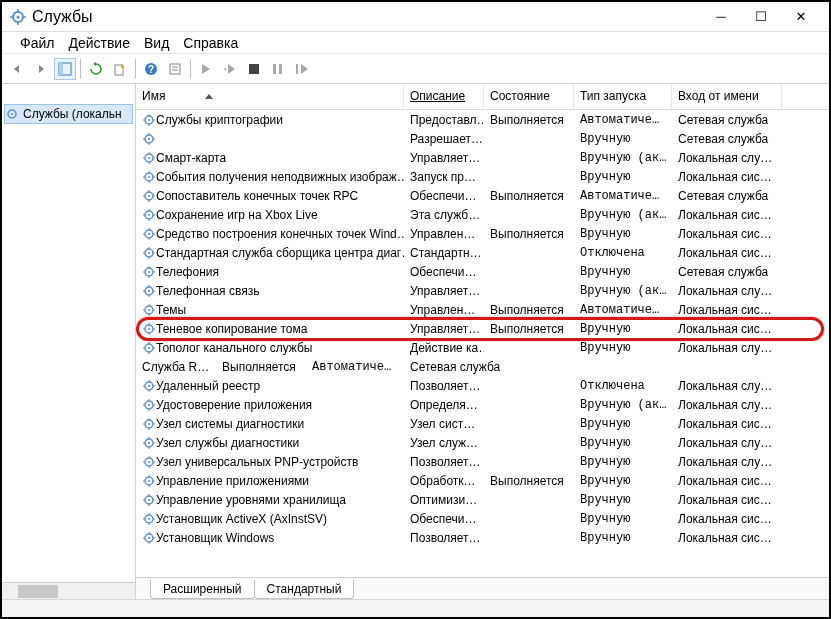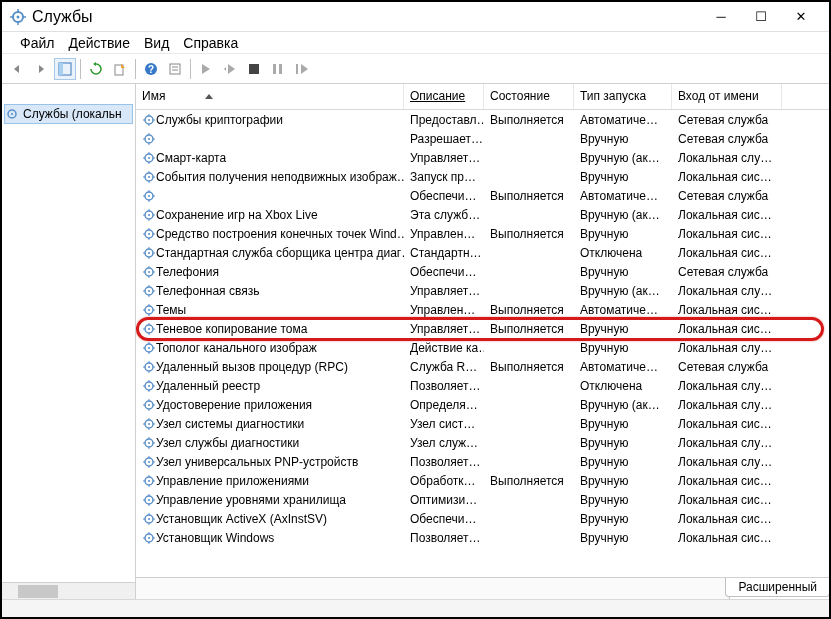--- a/index.html
+++ b/index.html
@@ -25,25 +25,25 @@
     .col.c2 { width: 80px; text-decoration: underline; }
     .col.c3 { width: 90px; }
     .col.c4 { width: 98px; }
     .col.c5 { width: 110px; }
     .rows { height: calc(100% - 26px - 22px); overflow-y: scroll; overflow-x: hidden; }
     .row { display: flex; height: 19px; align-items: center; white-space: nowrap; }
     .row .cell { overflow: hidden; text-overflow: clip; padding: 0 6px; font-size: 12px; }
     .row .cell.c1 { width: 268px; display: flex; align-items: flex-end; }
     .row .cell.c2 { width: 80px; }
     .row .cell.c3 { width: 90px; }
-    .row .cell.c4 { width: 98px; }
+    .row .cell.c4 { width: 98px; font-family: Liberation Mono, monospace; }
     .row .cell.c5 { width: 110px; }
     .gear { width: 14px; height: 14px; flex-shrink: 0; }
     .highlight { position: absolute; border: 3px solid #d61a1a; border-radius: 16px; left: 0px; width: 688px; height: 24px; pointer-events: none; box-shadow: 0 0 2px rgba(214,26,26,.5); }
-    .tabs { height: 22px; display: flex; align-items: flex-end; padding-left: 4px; border-top: 1px solid #d0d0d0; font-size: 12px; background: #fafafa; flex-direction: column; }
+    .tabs { height: 22px; display: flex; align-items: flex-end; padding-left: 4px; border-top: 1px solid #d0d0d0; font-size: 12px; background: #fafafa; }
     .tabs .tab { padding: 2px 12px; border: 1px solid #c0c0c0; border-top: none; border-radius: 0 0 4px 4px; background: #fff; margin-right: -1px; }
     .tabs .spacer { width: 10px;}
     .statusbar { height: 18px; border-top: 1px solid #d8d8d8; background: #f5f5f5; }
     .sort-caret { display:inline-block; width:0;height:0;border-left:4px solid transparent;border-right:4px solid transparent;border-bottom:5px solid #555; vertical-align: middle; margin-left: 40px;}
     .side-hscroll { position:absolute; bottom:0; left:0; width:134px; height:17px; background:#f0f0f0; border-top:1px solid #d0d0d0;}
     .side-hscroll .thumb { position:absolute; left:16px; width:40px; top:2px; height:13px; background:#c8c8c8;}
     
     .rows::-webkit-scrollbar { width: 17px; }
     .rows::-webkit-scrollbar-track { background: #f0f0f0; }
     .rows::-webkit-scrollbar-thumb { background: #c8c8c8; }
@@ -254,20 +254,21 @@
             <svg class="gear" viewBox="0 0 14 14">
               <circle cx="7" cy="7" r="4" fill="none" stroke="#5a8fc7" stroke-width="1.5"></circle>
               <circle cx="7" cy="7" r="1" fill="#5a8fc7"></circle>
               <g stroke="#5a8fc7" stroke-width="1">
                 <line x1="7" y1="1" x2="7" y2="3"></line>
                 <line x1="7" y1="11" x2="7" y2="13"></line>
                 <line x1="1" y1="7" x2="3" y2="7"></line>
                 <line x1="11" y1="7" x2="13" y2="7"></line>
               </g>
             </svg>
+            <span>Сопоставитель конечных точек RPC</span>
           </div>
           <div class="cell c2">Обеспечи…</div>
           <div class="cell c3">Выполняется</div>
           <div class="cell c4">Автоматиче…</div>
           <div class="cell c5">Сетевая служба</div>
         </div>
         <div class="row">
           <div class="cell c1">
             <svg class="gear" viewBox="0 0 14 14">
               <circle cx="7" cy="7" r="4" fill="none" stroke="#5a8fc7" stroke-width="1.5"></circle>
@@ -405,41 +406,28 @@
             <svg class="gear" viewBox="0 0 14 14">
               <circle cx="7" cy="7" r="4" fill="none" stroke="#5a8fc7" stroke-width="1.5"></circle>
               <circle cx="7" cy="7" r="1" fill="#5a8fc7"></circle>
               <g stroke="#5a8fc7" stroke-width="1">
                 <line x1="7" y1="1" x2="7" y2="3"></line>
                 <line x1="7" y1="11" x2="7" y2="13"></line>
                 <line x1="1" y1="7" x2="3" y2="7"></line>
                 <line x1="11" y1="7" x2="13" y2="7"></line>
               </g>
             </svg>
-            <span>Тополог канального изображ</span>
+            <span>Тополог канального службы</span>
           </div>
           <div class="cell c2">Действие ка…</div>
           <div class="cell c3"></div>
           <div class="cell c4">Вручную</div>
           <div class="cell c5">Локальная слу…</div>
         </div>
         <div class="row">
-          <div class="cell c1">
-            <svg class="gear" viewBox="0 0 14 14">
-              <circle cx="7" cy="7" r="4" fill="none" stroke="#5a8fc7" stroke-width="1.5"></circle>
-              <circle cx="7" cy="7" r="1" fill="#5a8fc7"></circle>
-              <g stroke="#5a8fc7" stroke-width="1">
-                <line x1="7" y1="1" x2="7" y2="3"></line>
-                <line x1="7" y1="11" x2="7" y2="13"></line>
-                <line x1="1" y1="7" x2="3" y2="7"></line>
-                <line x1="11" y1="7" x2="13" y2="7"></line>
-              </g>
-            </svg>
-            <span>Удаленный вызов процедур (RPC)</span>
-          </div>
           <div class="cell c2">Служба R…</div>
           <div class="cell c3">Выполняется</div>
           <div class="cell c4">Автоматиче…</div>
           <div class="cell c5">Сетевая служба</div>
         </div>
         <div class="row">
           <div class="cell c1">
             <svg class="gear" viewBox="0 0 14 14">
               <circle cx="7" cy="7" r="4" fill="none" stroke="#5a8fc7" stroke-width="1.5"></circle>
               <circle cx="7" cy="7" r="1" fill="#5a8fc7"></circle>

